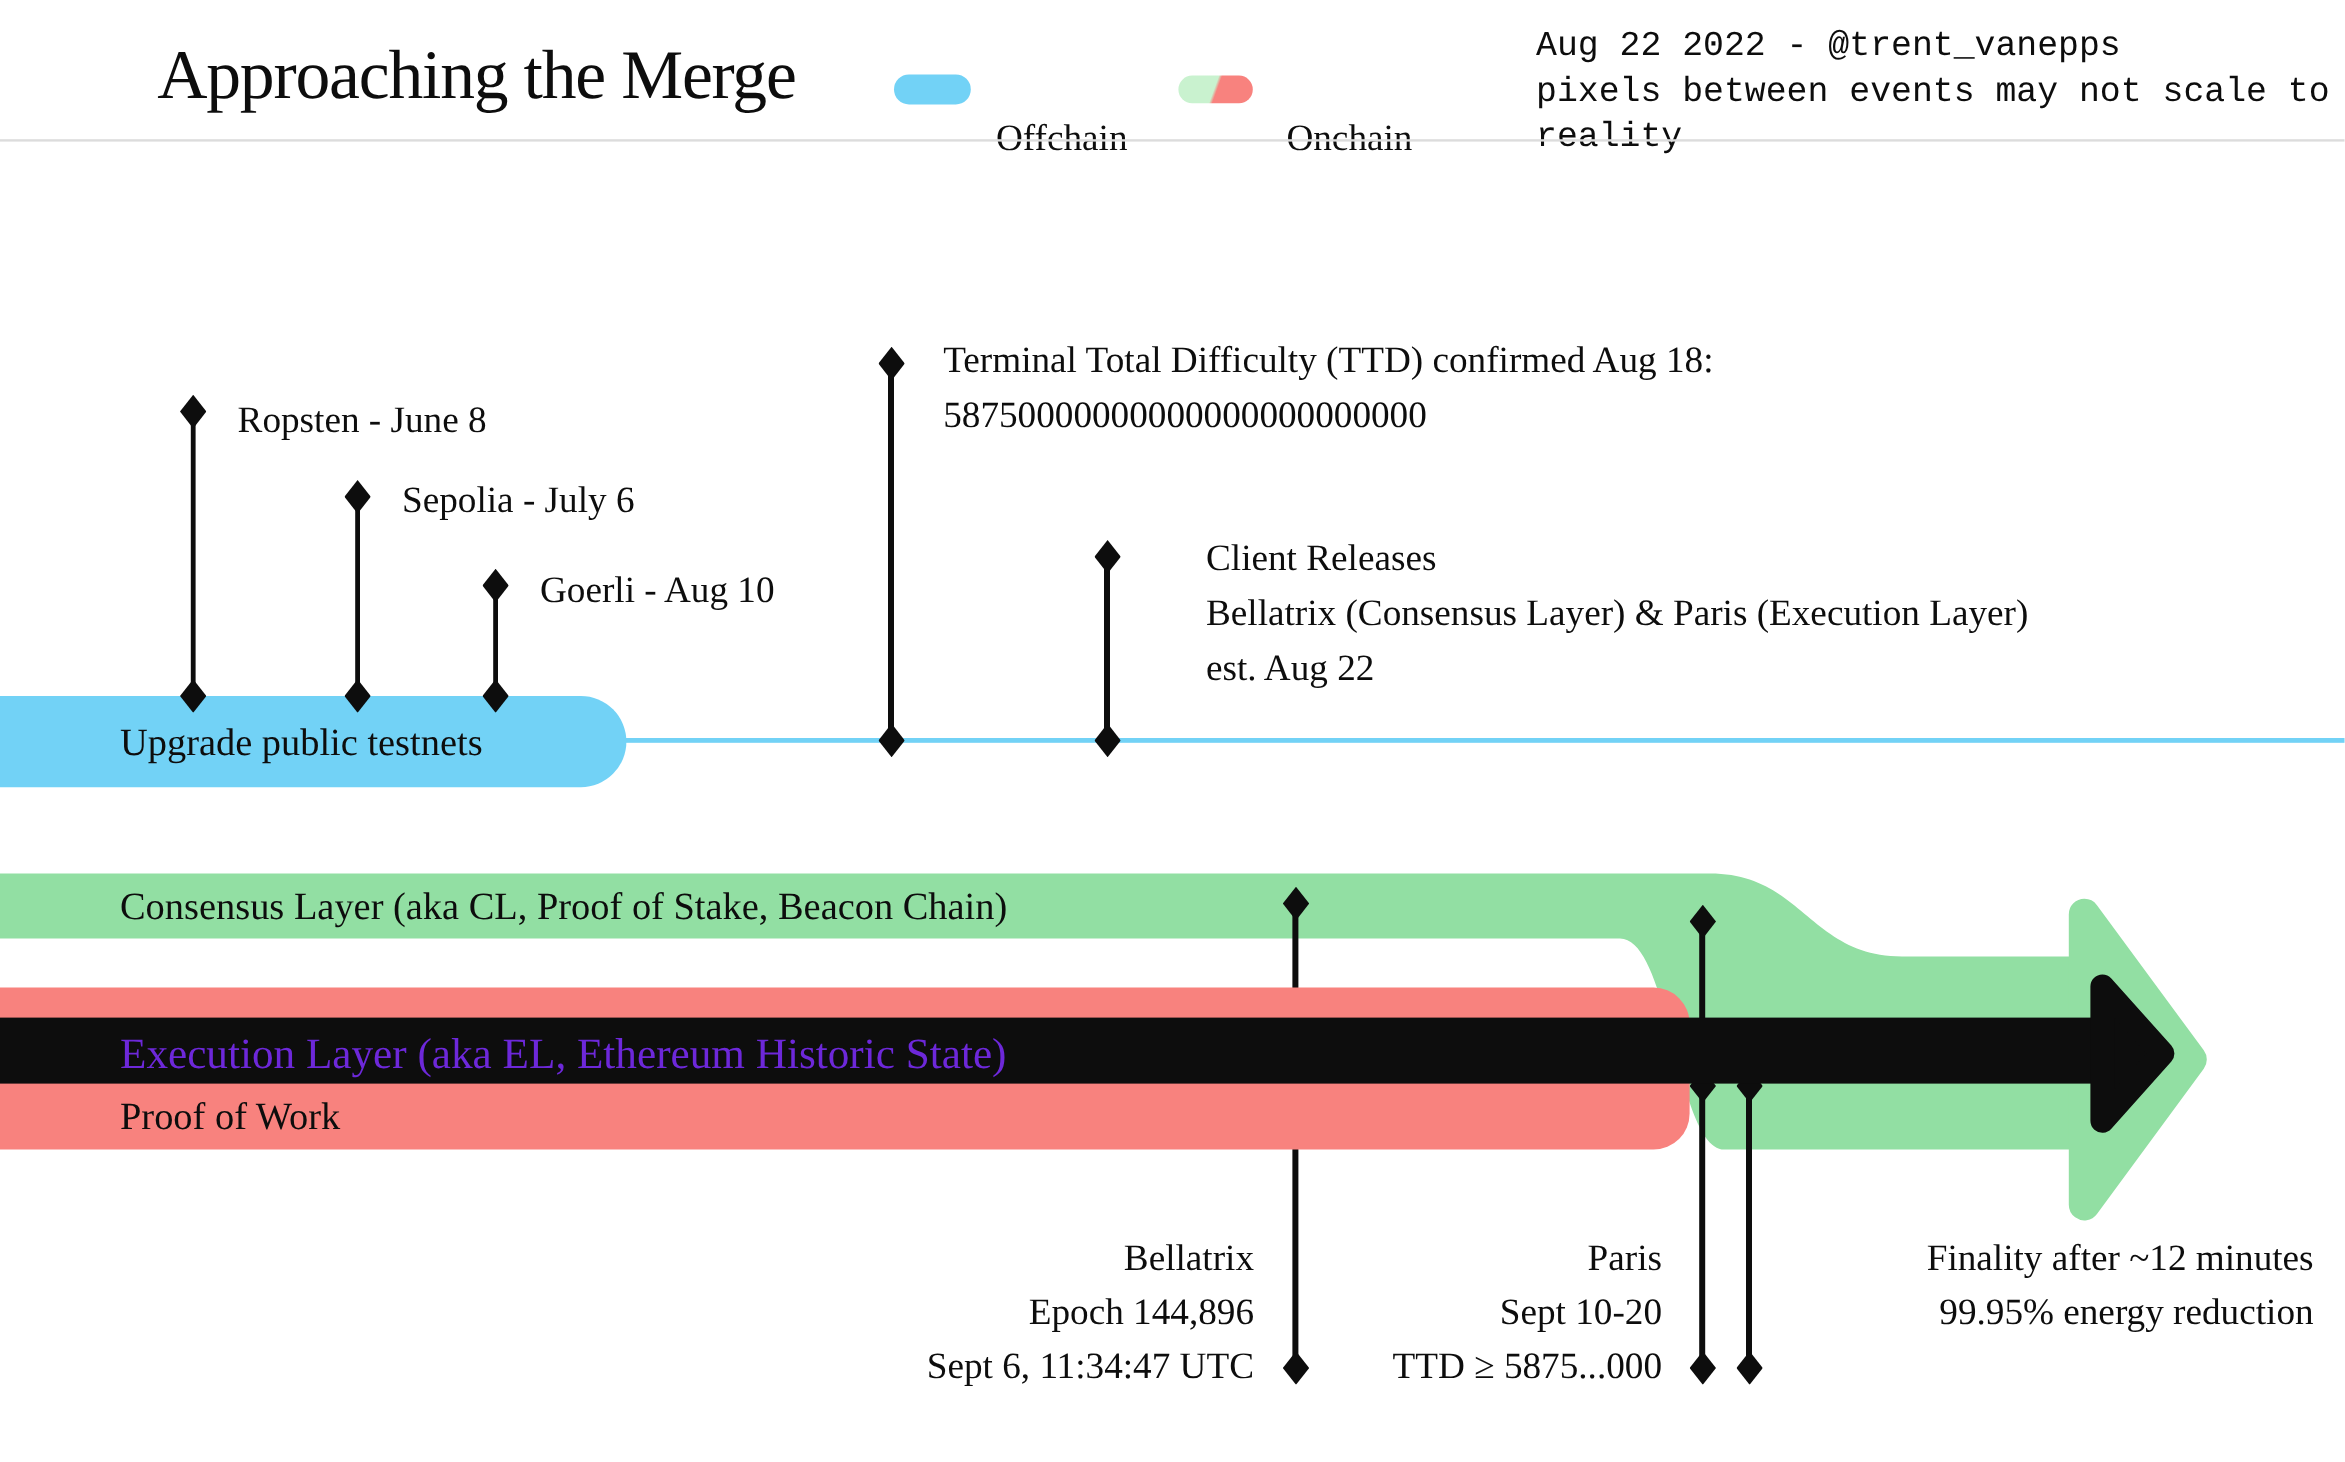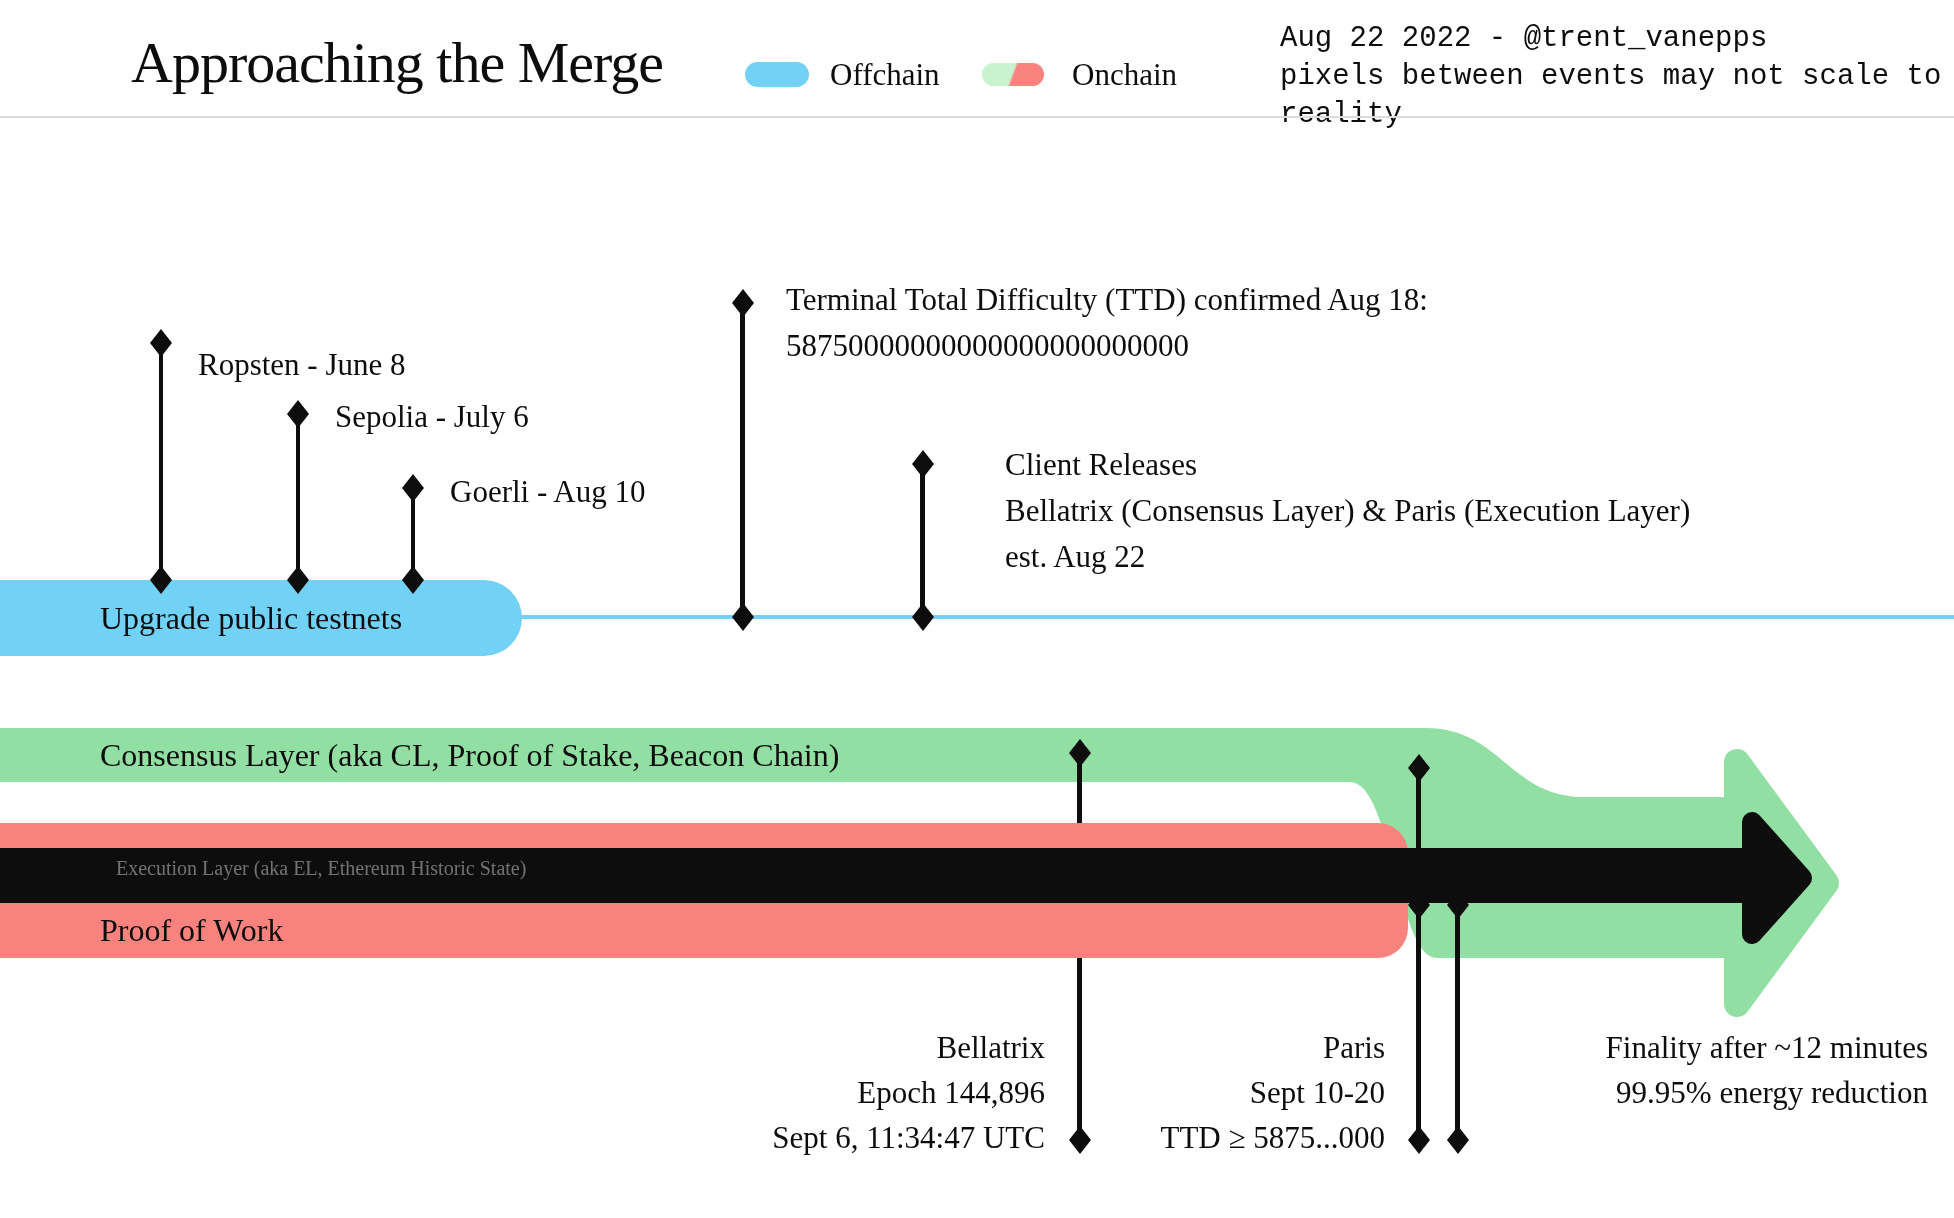--- a/index.html
+++ b/index.html
@@ -8,21 +8,21 @@
     font-family:"Liberation Serif", serif;color:#0d0d0d;
   }
   .abs{position:absolute;}
   
   #title{left:103px;top:33px;font-size:58px;line-height:1.05;letter-spacing:-1px;z-index:6;margin-left:28px;}
   #divider{left:0;top:116px;width:1954px;height:2px;background:#dcdcdc;z-index:6;}
   .pill{height:25px;border-radius:13px;z-index:6;}
   #pill-offchain{left:745px;top:62px;width:64px;background:#72d2f6;}
   #pill-onchain{left:982px;top:63px;width:62px;height:23px;border-radius:12px;
     background:linear-gradient(110deg,#c9f2cf 0 48%,#f8827e 52% 100%);}
-  .legend-label{font-size:31px;line-height:36px;z-index:6;}
+  .legend-label{font-size:31px;line-height:36px;z-index:6;margin-top:40px;}
   #legend-offchain-label{left:830px;top:57px;}
   #legend-onchain-label{left:1072px;top:57px;}
   #credit{left:1280px;top:20px;font-size:29px;line-height:38px;z-index:6;font-family:Liberation Mono, monospace;}
   
   .vline{width:4px;background:#0d0d0d;z-index:5;}
   .vline5{width:5px;background:#0d0d0d;z-index:2;}
   .dm{width:22px;height:28px;background:#0d0d0d;z-index:5;
       clip-path:polygon(50% 0,100% 50%,50% 100%,0 50%);}
   .dm.z2{z-index:2;}
   .note{font-size:31px;line-height:46px;z-index:5;}
@@ -32,21 +32,21 @@
   #testnet-bar-label{left:100px;top:600px;font-size:32px;z-index:6;}
   #offchain-line{left:520px;top:615px;width:1434px;height:4px;background:#72d2f6;z-index:4;}
   .testnet-label{font-size:31px;line-height:36px;z-index:5;}
   
   #green-svg{left:0;top:0;width:1954px;height:1218px;z-index:1;}
   #pow-bar{left:0;top:823px;width:1408px;height:135px;background:#f8827e;
     border-radius:0 30px 30px 0;z-index:3;}
   #execution-body{left:0;top:848px;width:1755px;height:55px;background:#0d0d0d;z-index:4;}
   #blackhead-svg{left:0;top:0;width:1954px;height:1218px;z-index:4;}
   #consensus-label{left:100px;top:737px;font-size:32px;z-index:5;}
-  #execution-label{left:100px;top:857px;font-size:20px;color:#737373;z-index:5;margin-left:16px;}
+  #execution-label{left:100px;top:857px;font-size:36px;color:#6d28d9;z-index:5;}
   #pow-label{left:100px;top:912px;font-size:32px;z-index:5;}
   
   .milestone{font-size:31px;line-height:45px;z-index:5;}
   #bellatrix-block{left:745px;top:1025px;width:300px;text-align:right;}
   #paris-block{left:1135px;top:1025px;width:250px;text-align:right;}
   #finality-block{left:1498px;top:1025px;width:430px;text-align:right;}
 </style>
 </head>
 <body>
 
@@ -96,21 +96,21 @@
   <div class="abs" id="execution-label">Execution Layer (aka EL, Ethereum Historic State)</div>
   <div class="abs" id="pow-label">Proof of Work</div>
 
   <div class="abs" id="offchain-line"></div>
   <div class="abs" id="testnet-bar"></div>
   <div class="abs" id="testnet-bar-label">Upgrade public testnets</div>
 
   <div class="abs vline" style="left:159px;top:343px;height:237px;"></div>
   <div class="abs dm" style="left:150px;top:329px;"></div>
   <div class="abs dm" style="left:150px;top:566px;"></div>
-  <div class="abs testnet-label" style="left:198px;top:332px;margin-top:15px;">Ropsten - June 8</div>
+  <div class="abs testnet-label" style="left:198px;top:332px;">Ropsten - June 8</div>
 
   <div class="abs vline" style="left:296px;top:414px;height:166px;"></div>
   <div class="abs dm" style="left:287px;top:400px;"></div>
   <div class="abs dm" style="left:287px;top:566px;"></div>
   <div class="abs testnet-label" style="left:335px;top:399px;">Sepolia - July 6</div>
 
   <div class="abs vline" style="left:411px;top:488px;height:92px;"></div>
   <div class="abs dm" style="left:402px;top:474px;"></div>
   <div class="abs dm" style="left:402px;top:566px;"></div>
   <div class="abs testnet-label" style="left:450px;top:474px;">Goerli - Aug 10</div>

